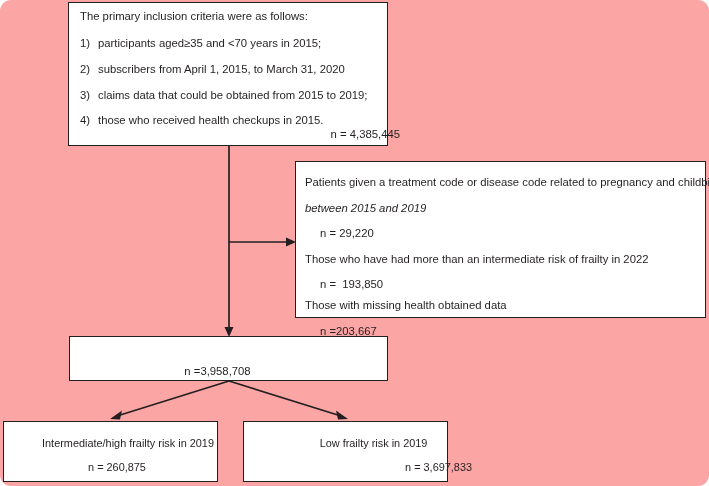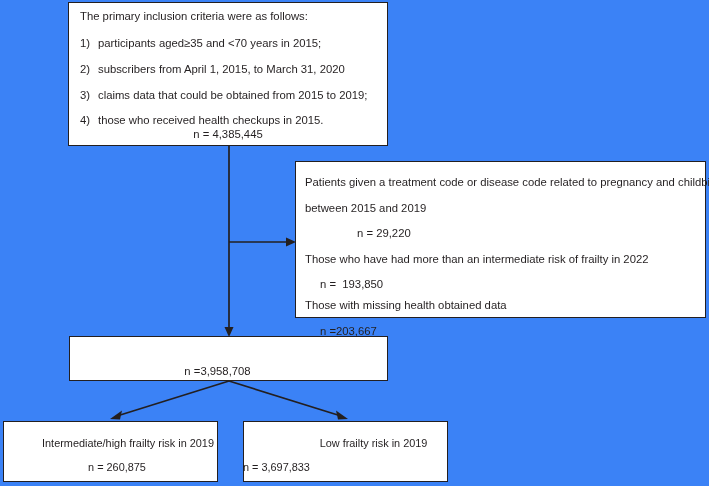--- a/index.html
+++ b/index.html
@@ -8,22 +8,23 @@
     background: #ffffff;
   }
   body {
     font-family: "Liberation Sans", sans-serif;
     color: #1a1a1a;
   }
   #flowchart {
     position: relative;
     width: 709px;
     height: 486px;
-    background: #3b82f6;
+    background: #fca5a5;
     overflow: hidden;
+    border-radius: 11px;
   }
   .box {
     position: absolute;
     box-sizing: border-box;
     border: 1.6px solid #231f20;
     background: #ffffff;
   }
   .txt {
     position: absolute;
     white-space: pre;
@@ -93,38 +94,38 @@
 
   <div class="txt t12" style="left:80px; top:64px;">2)</div>
   <div class="txt t12" style="left:98px; top:64px;">subscribers from April 1, 2015, to March 31, 2020</div>
 
   <div class="txt t12" style="left:80px; top:90px;">3)</div>
   <div class="txt t12" style="left:98px; top:90px;">claims data that could be obtained from 2015 to 2019;</div>
 
   <div class="txt t12" style="left:80px; top:115px;">4)</div>
   <div class="txt t12" style="left:98px; top:115px;">those who received health checkups in 2015.</div>
 
-  <div class="txt t12" style="left:68px; top:129px; width:320px; text-align:center;">n = 4,385,445</div>
+  <div class="txt t12" style="left:80px; top:129px; width:320px; text-align:right;">n = 4,385,445</div>
 
   <div class="box" id="box-exclusion"></div>
 
   <div class="txt t12" style="left:305px; top:177px;">Patients given a treatment code or disease code related to pregnancy and childbirth</div>
-  <div class="txt t12" style="left:305px; top:203px;">between 2015 and 2019</div>
-  <div class="txt t12" style="left:320px; top:228px;margin-left:37px;">n = 29,220</div>
+  <div class="txt t12" style="left:305px; top:203px;font-style:italic;">between 2015 and 2019</div>
+  <div class="txt t12" style="left:320px; top:228px;">n = 29,220</div>
 
   <div class="txt t12" style="left:305px; top:254px;">Those who have had more than an intermediate risk of frailty in 2022</div>
   <div class="txt t12" style="left:320px; top:279px;">n =  193,850</div>
 
   <div class="txt t12" style="left:305px; top:300px;">Those with missing health obtained data</div>
   <div class="txt t12" style="left:320px; top:326px;">n =203,667</div>
 
   <div class="box" id="box-eligible"></div>
   <div class="txt t12" style="left:69px; top:366px; width:297px; text-align:center;">n =3,958,708</div>
 
   <div class="box" id="box-highrisk"></div>
   <div class="txt t11" style="left:3px; top:438px; width:250px; text-align:center;">Intermediate/high frailty risk in 2019</div>
   <div class="txt t11" style="left:3px; top:462px; width:228px; text-align:center;">n = 260,875</div>
 
   <div class="box" id="box-lowrisk"></div>
   <div class="txt t11" style="left:243px; top:438px; width:205px; text-align:center;margin-left:28px;">Low frailty risk in 2019</div>
-  <div class="txt t11" style="left:243px; top:462px; width:205px; text-align:left;">n = 3,697,833</div>
+  <div class="txt t11" style="left:243px; top:462px; width:205px; text-align:right;padding-left:24px;">n = 3,697,833</div>
 
 </div>
 
 </body></html>

